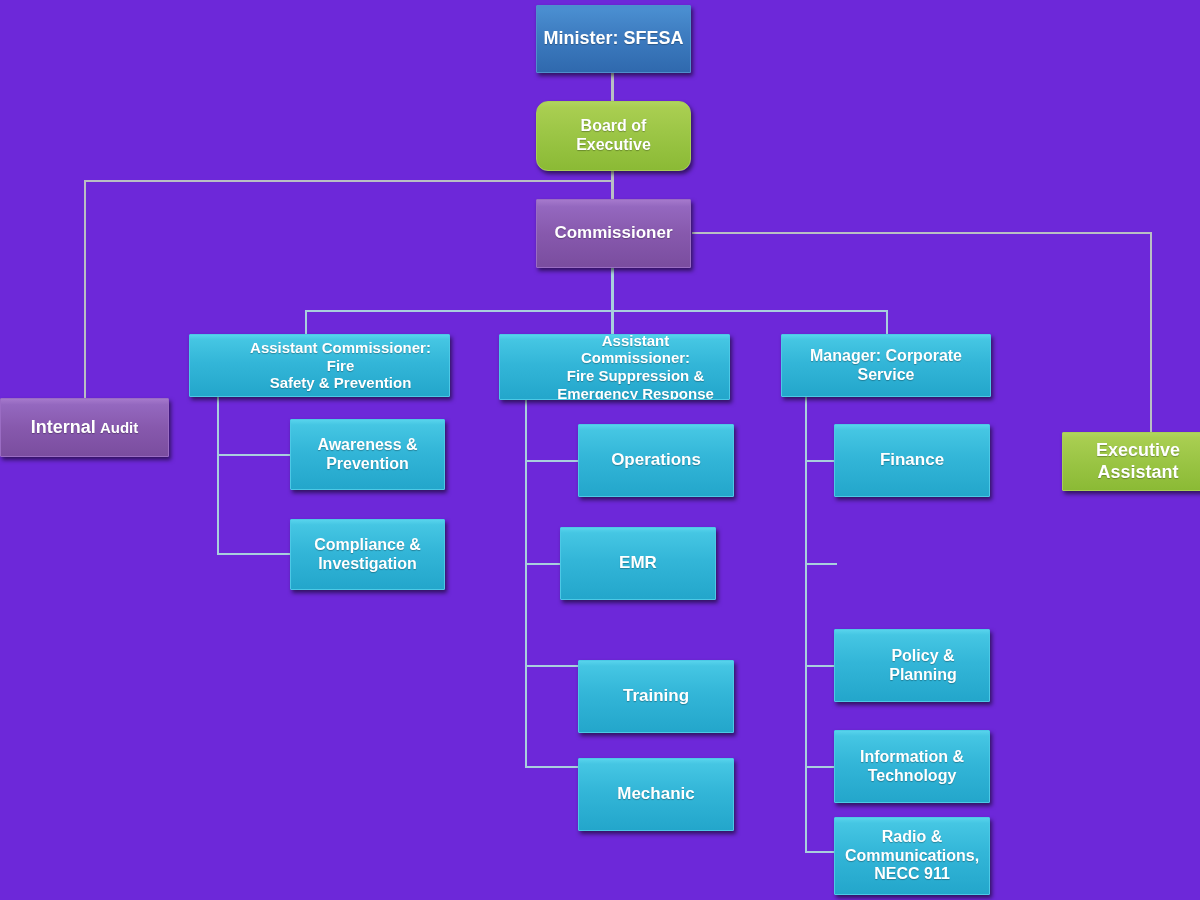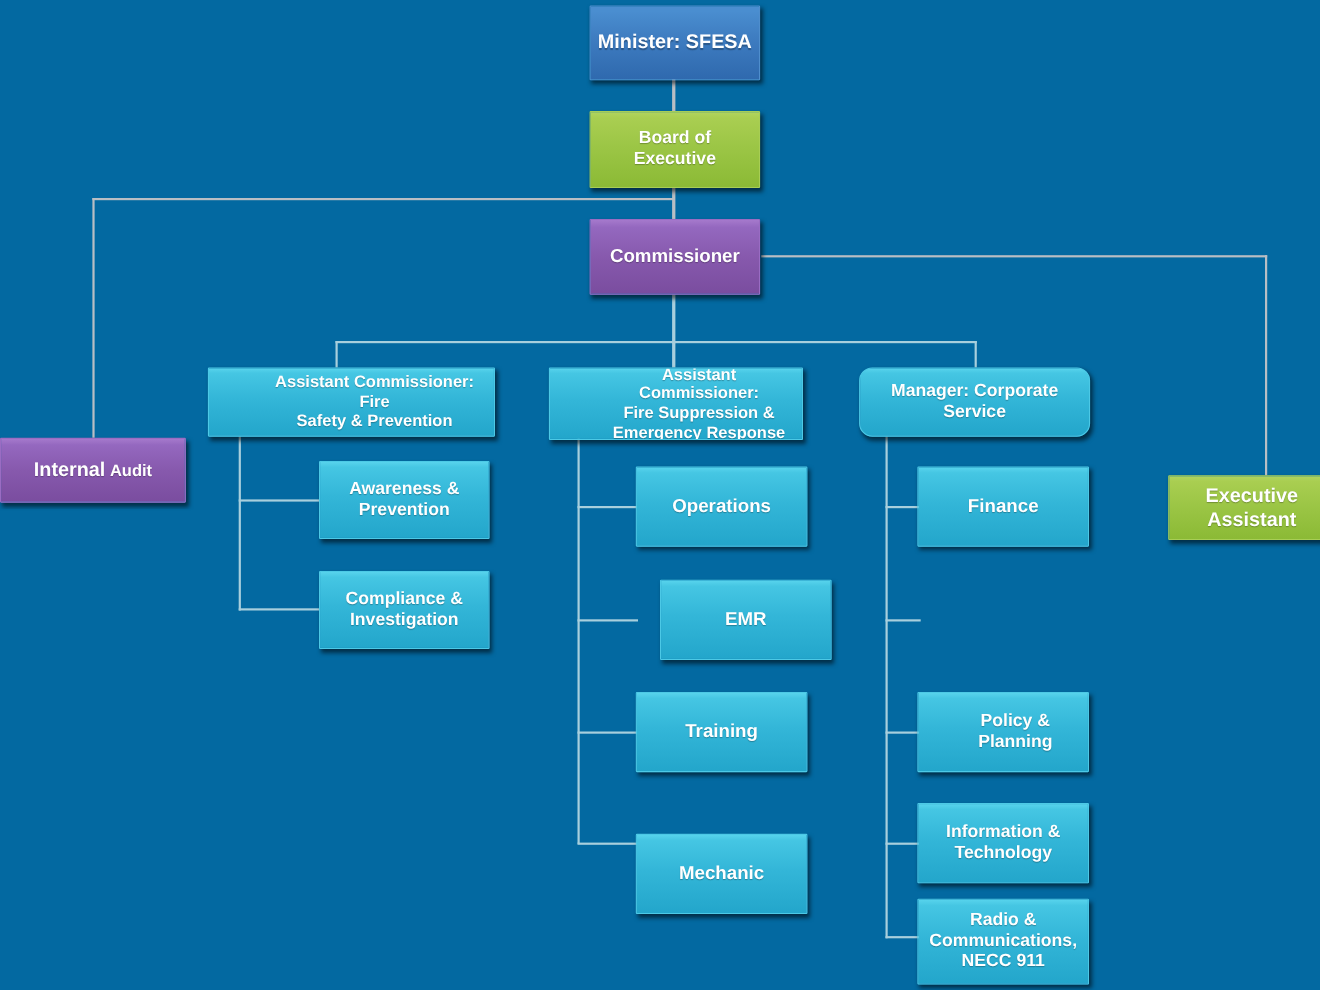--- a/index.html
+++ b/index.html
@@ -5,21 +5,21 @@
 <style>
   html, body {
     margin: 0;
     padding: 0;
     background: #000000;
   }
   #canvas {
     position: relative;
     width: 1200px;
     height: 900px;
-    background: #0369a1;
+    background: #6d28d9;
     overflow: hidden;
     font-family: "Liberation Sans", sans-serif;
   }
 
   
   .conn {
     position: absolute;
     background: #b9bec4;
   }
   .conn.teal {
@@ -115,21 +115,21 @@
   <div class="conn teal" style="left:805px; top:460px; width:32px; height:2px;"></div>
   <div class="conn teal" style="left:805px; top:563px; width:32px; height:2px;"></div>
   <div class="conn teal" style="left:805px; top:665px; width:32px; height:2px;"></div>
   <div class="conn teal" style="left:805px; top:766px; width:32px; height:2px;"></div>
   <div class="conn teal" style="left:805px; top:851px; width:32px; height:2px;"></div>
 
   <div class="node c-blue t18" style="left:536px; top:5px; width:155px; height:68px;">
     <span class="lbl">Minister: SFESA</span>
   </div>
 
-  <div class="node c-green t16" style="left:536px; top:101px; width:155px; height:70px; flex-direction:column;">
+  <div class="node c-green t16" style="left:536px; top:101px; width:155px; height:70px; flex-direction:column;border-radius:12px;">
     <span class="lbl">Board of</span>
     <span class="lbl">Executive</span>
   </div>
 
   <div class="node c-purple t17" style="left:536px; top:199px; width:155px; height:69px;">
     <span class="lbl">Commissioner</span>
   </div>
 
   <div class="node c-purple" style="left:0px; top:398px; width:169px; height:59px;">
     <span class="lbl">
@@ -146,41 +146,41 @@
     <span class="lbl">Assistant Commissioner: Fire</span>
     <span class="lbl">Safety &amp; Prevention</span>
   </div>
 
   <div class="node c-teal t15" style="left:499px; top:334px; width:231px; height:66px; flex-direction:column;align-items:flex-end;">
     <span class="lbl">Assistant Commissioner:</span>
     <span class="lbl">Fire Suppression &amp;</span>
     <span class="lbl">Emergency Response</span>
   </div>
 
-  <div class="node c-teal t16" style="left:781px; top:334px; width:210px; height:63px; flex-direction:column;border-radius:12px;">
+  <div class="node c-teal t16" style="left:781px; top:334px; width:210px; height:63px; flex-direction:column;">
     <span class="lbl">Manager: Corporate</span>
     <span class="lbl">Service</span>
   </div>
 
   <div class="node c-teal t16" style="left:290px; top:419px; width:155px; height:71px; flex-direction:column;">
     <span class="lbl">Awareness &amp;</span>
     <span class="lbl">Prevention</span>
   </div>
   <div class="node c-teal t16" style="left:290px; top:519px; width:155px; height:71px; flex-direction:column;">
     <span class="lbl">Compliance &amp;</span>
     <span class="lbl">Investigation</span>
   </div>
 
   <div class="node c-teal t17" style="left:578px; top:424px; width:156px; height:73px;">
     <span class="lbl">Operations</span>
   </div>
-  <div class="node c-teal t17" style="left:600px; top:527px; width:156px; height:73px;">
+  <div class="node c-teal t17" style="left:560px; top:527px; width:156px; height:73px;">
     <span class="lbl">EMR</span>
   </div>
-  <div class="node c-teal t17" style="left:578px; top:629px; width:156px; height:73px;">
+  <div class="node c-teal t17" style="left:578px; top:660px; width:156px; height:73px;">
     <span class="lbl">Training</span>
   </div>
   <div class="node c-teal t17" style="left:578px; top:730px; width:156px; height:73px;margin-top:28px;">
     <span class="lbl">Mechanic</span>
   </div>
 
   <div class="node c-teal t17" style="left:834px; top:424px; width:156px; height:73px;">
     <span class="lbl">Finance</span>
   </div>
   <div class="node c-teal t16" style="left:834px; top:629px; width:156px; height:73px;padding-left:28px;">

